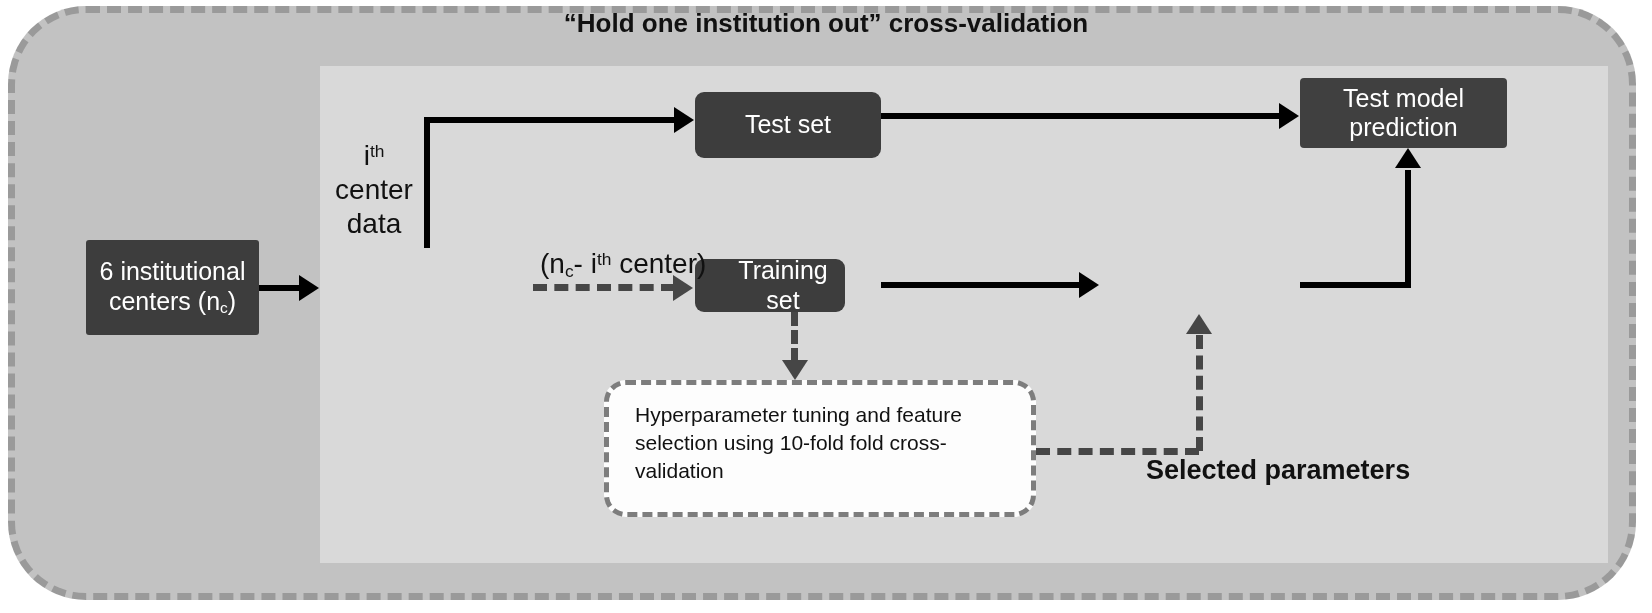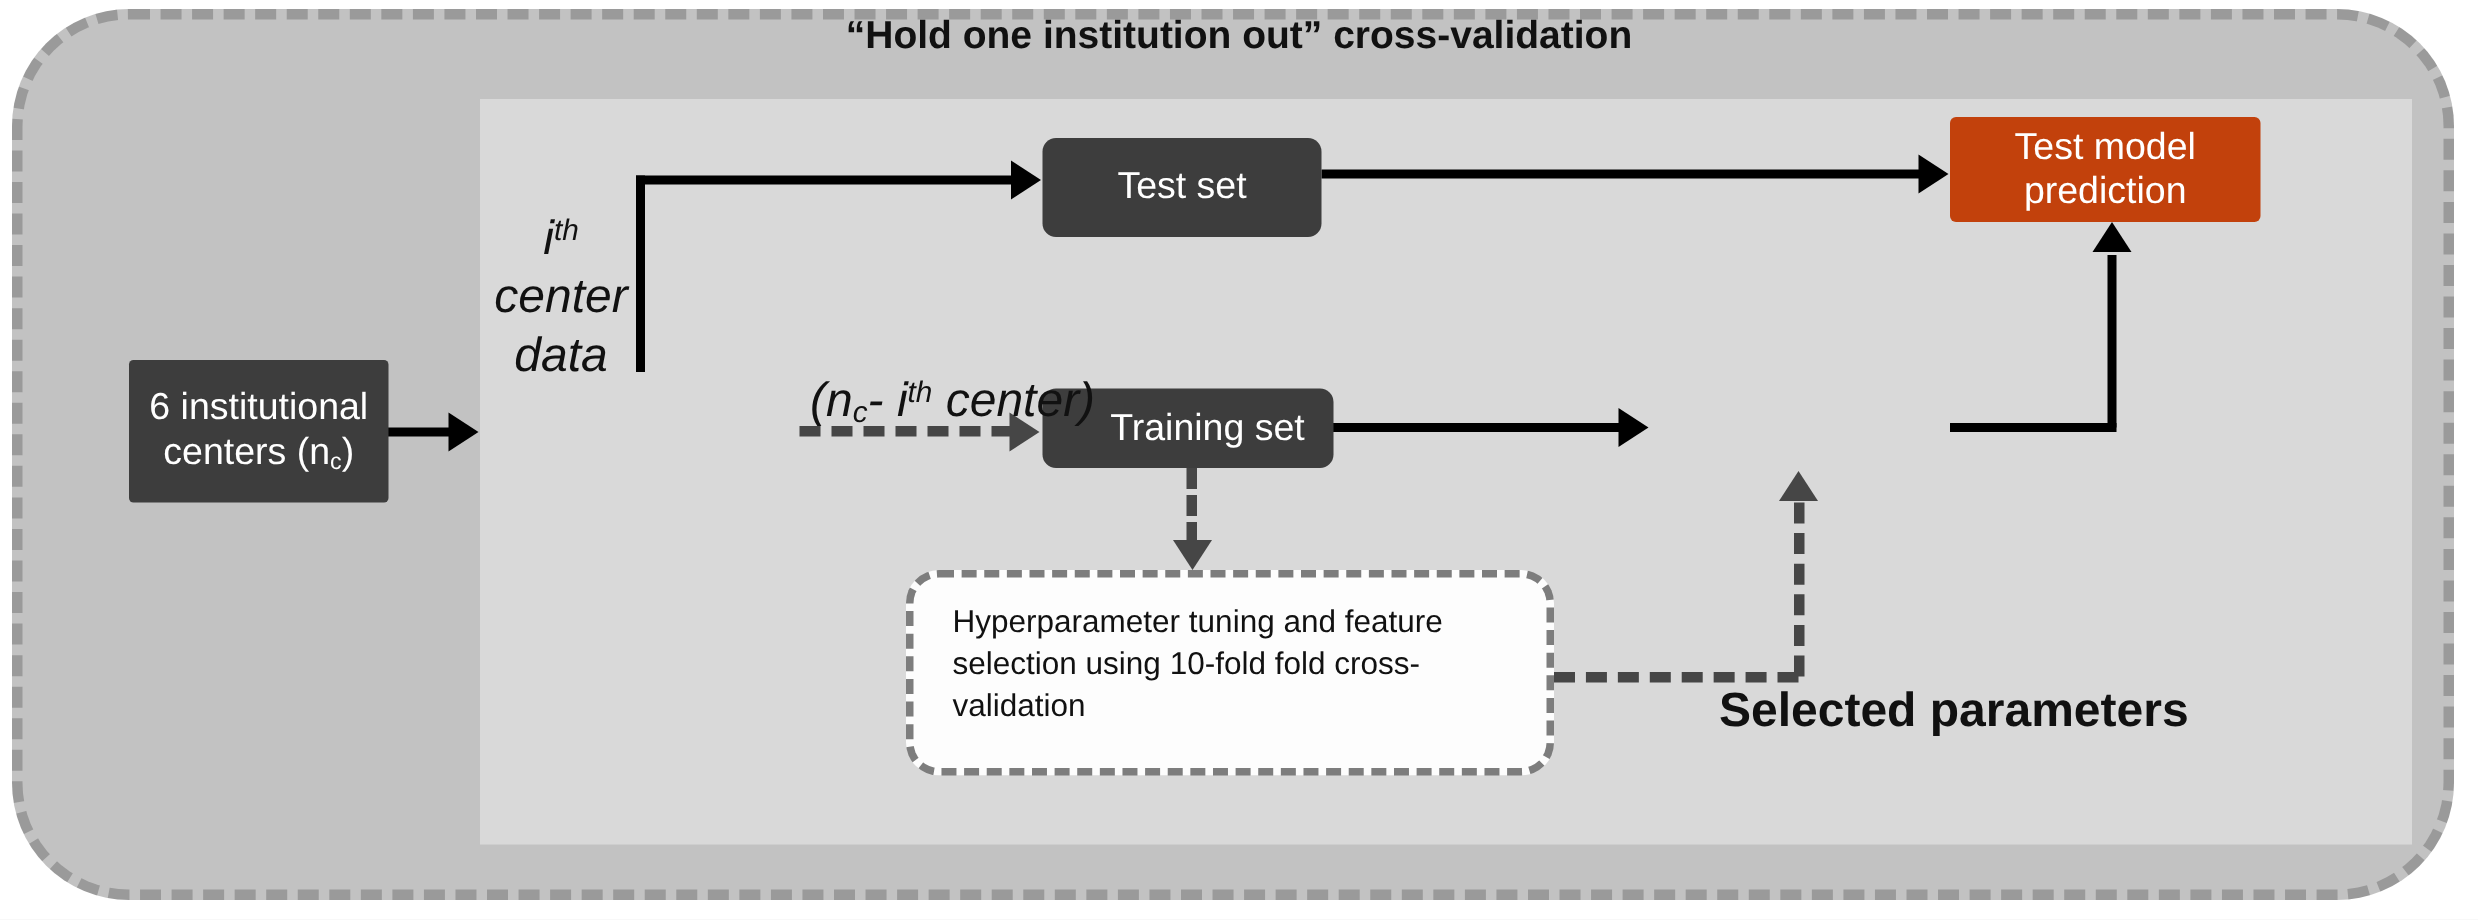--- a/index.html
+++ b/index.html
@@ -44,29 +44,29 @@
     display:flex;
     align-items:center;
     justify-content:center;
     text-align:center;
     color:#ffffff;
     font-size:25px;
     line-height:1.18;
     z-index:6;
   }
   .node.dark{ background:#3d3d3d; }
-  .node.red { background:#c2410c; }
+  .node.red { background:#404040; }
   .r8 { border-radius:9px; }
   .r4 { border-radius:4px; }
 
   
   #node-centers      { left:40px;   top:240px; width:173px; height:95px; border-radius:3px;margin-left:46px;}
   #node-forloop      { left:320px;  top:246px; width:213px; height:84px; border-radius:3px; font-style:italic;}
   #node-testset      { left:695px;  top:92px;  width:186px; height:66px; }
-  #node-trainingset  { left:695px;  top:259px; width:194px; height:53px;padding-left:26px; }
+  #node-trainingset  { left:695px;  top:259px; width:150px; height:53px;padding-left:26px; }
   #node-trainedmodel { left:1100px; top:255px; width:203px; height:57px; }
   #node-testpred     { left:1300px; top:78px;  width:207px; height:70px; }
 
   
   #node-hyper{
     position:absolute;
     left:604px; top:380px;
     width:432px; height:137px;
     background:#fdfdfd;
     border:5px dashed #7d7d7d;
@@ -94,32 +94,31 @@
   .dh { height:0; border-top:7px dashed #464646; }
   .dv { width:0; border-left:7px dashed #464646; }
   .darrow.right{ border-top:13px solid transparent; border-bottom:13px solid transparent; border-left:20px solid #464646; }
   .darrow.up   { border-left:13px solid transparent; border-right:13px solid transparent; border-bottom:20px solid #464646; }
   .darrow.down { border-left:13px solid transparent; border-right:13px solid transparent; border-top:20px solid #464646; }
 
   
   .elabel{
     position:absolute;
     color:#111;
-    font-size:32px;
-    font-style:italic;
+    font-size:28px;
     z-index:7;
     white-space:nowrap;
   }
   #lbl-ith{ left:322px; top:139px; width:104px; text-align:center; line-height:1.22; white-space:normal;}
   #lbl-nc { left:540px; top:248px; }
   #lbl-sel{
     left:1146px; top:455px;
     font-style:normal;
     font-weight:bold;
-    font-size:32px;
+    font-size:27px;
   }
   sub{ font-size:0.62em; vertical-align:-0.22em; }
   sup{ font-size:0.62em; vertical-align:0.45em; }
 </style>
 </head>
 <body>
 
 <div id="stage">
 
   <div class="outer-frame"></div>

